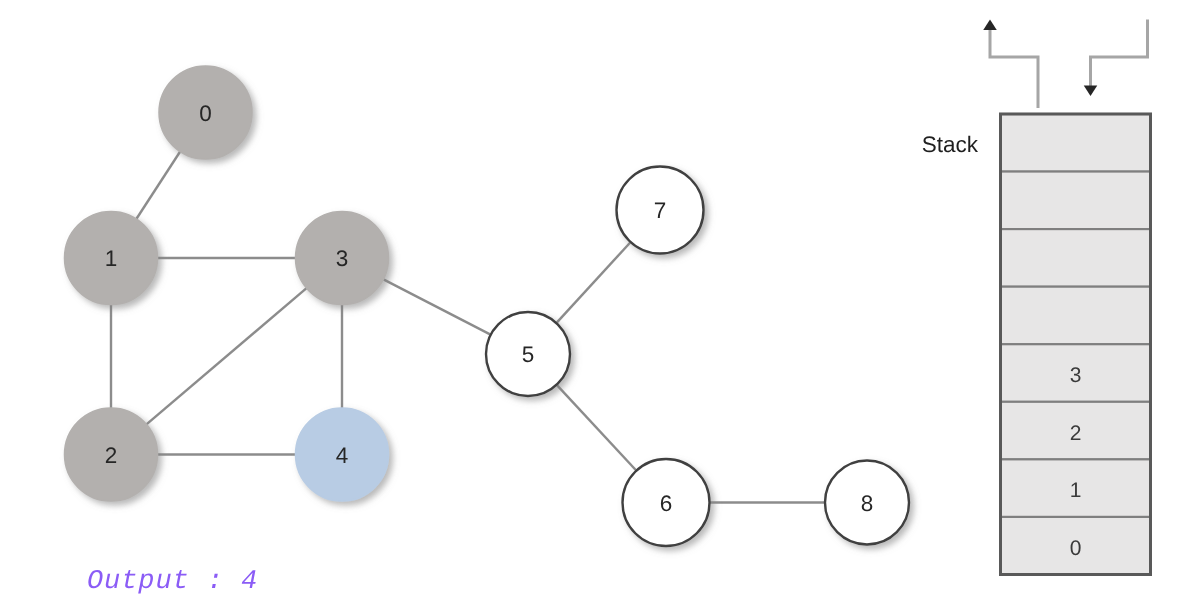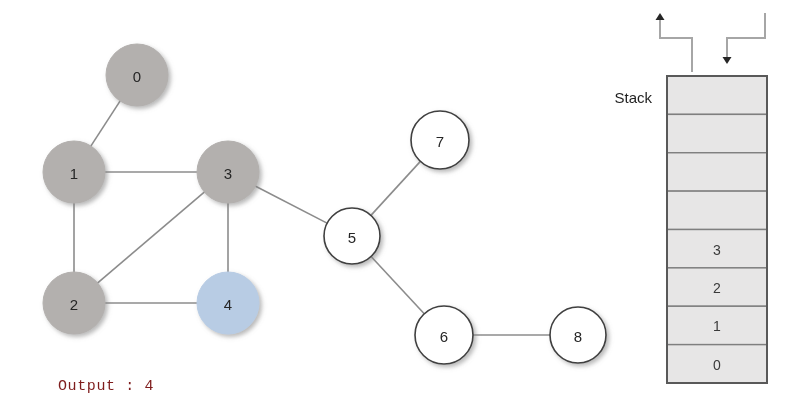--- a/index.html
+++ b/index.html
@@ -44,24 +44,25 @@
     font-size: 15px;
     fill: #1f1f1f;
     text-anchor: end;
     dominant-baseline: central;
   }
   .output-text {
     position: absolute;
     left: 58px;
     top: 378px;
     font-family: "Liberation Mono", monospace;
-    font-size: 15px;
+    font-size: 18px;
     letter-spacing: 0.6px;
-    color: #7f1d1d;
+    color: #8b5cf6;
     white-space: pre;
+    font-style: italic;
   }
 </style>
 </head>
 <body>
 
 <div id="canvas">
 
   <svg id="graph-svg" viewBox="0 0 800 410">
     <defs>
       <filter id="node-shadow" x="-40%" y="-40%" width="190%" height="190%">

